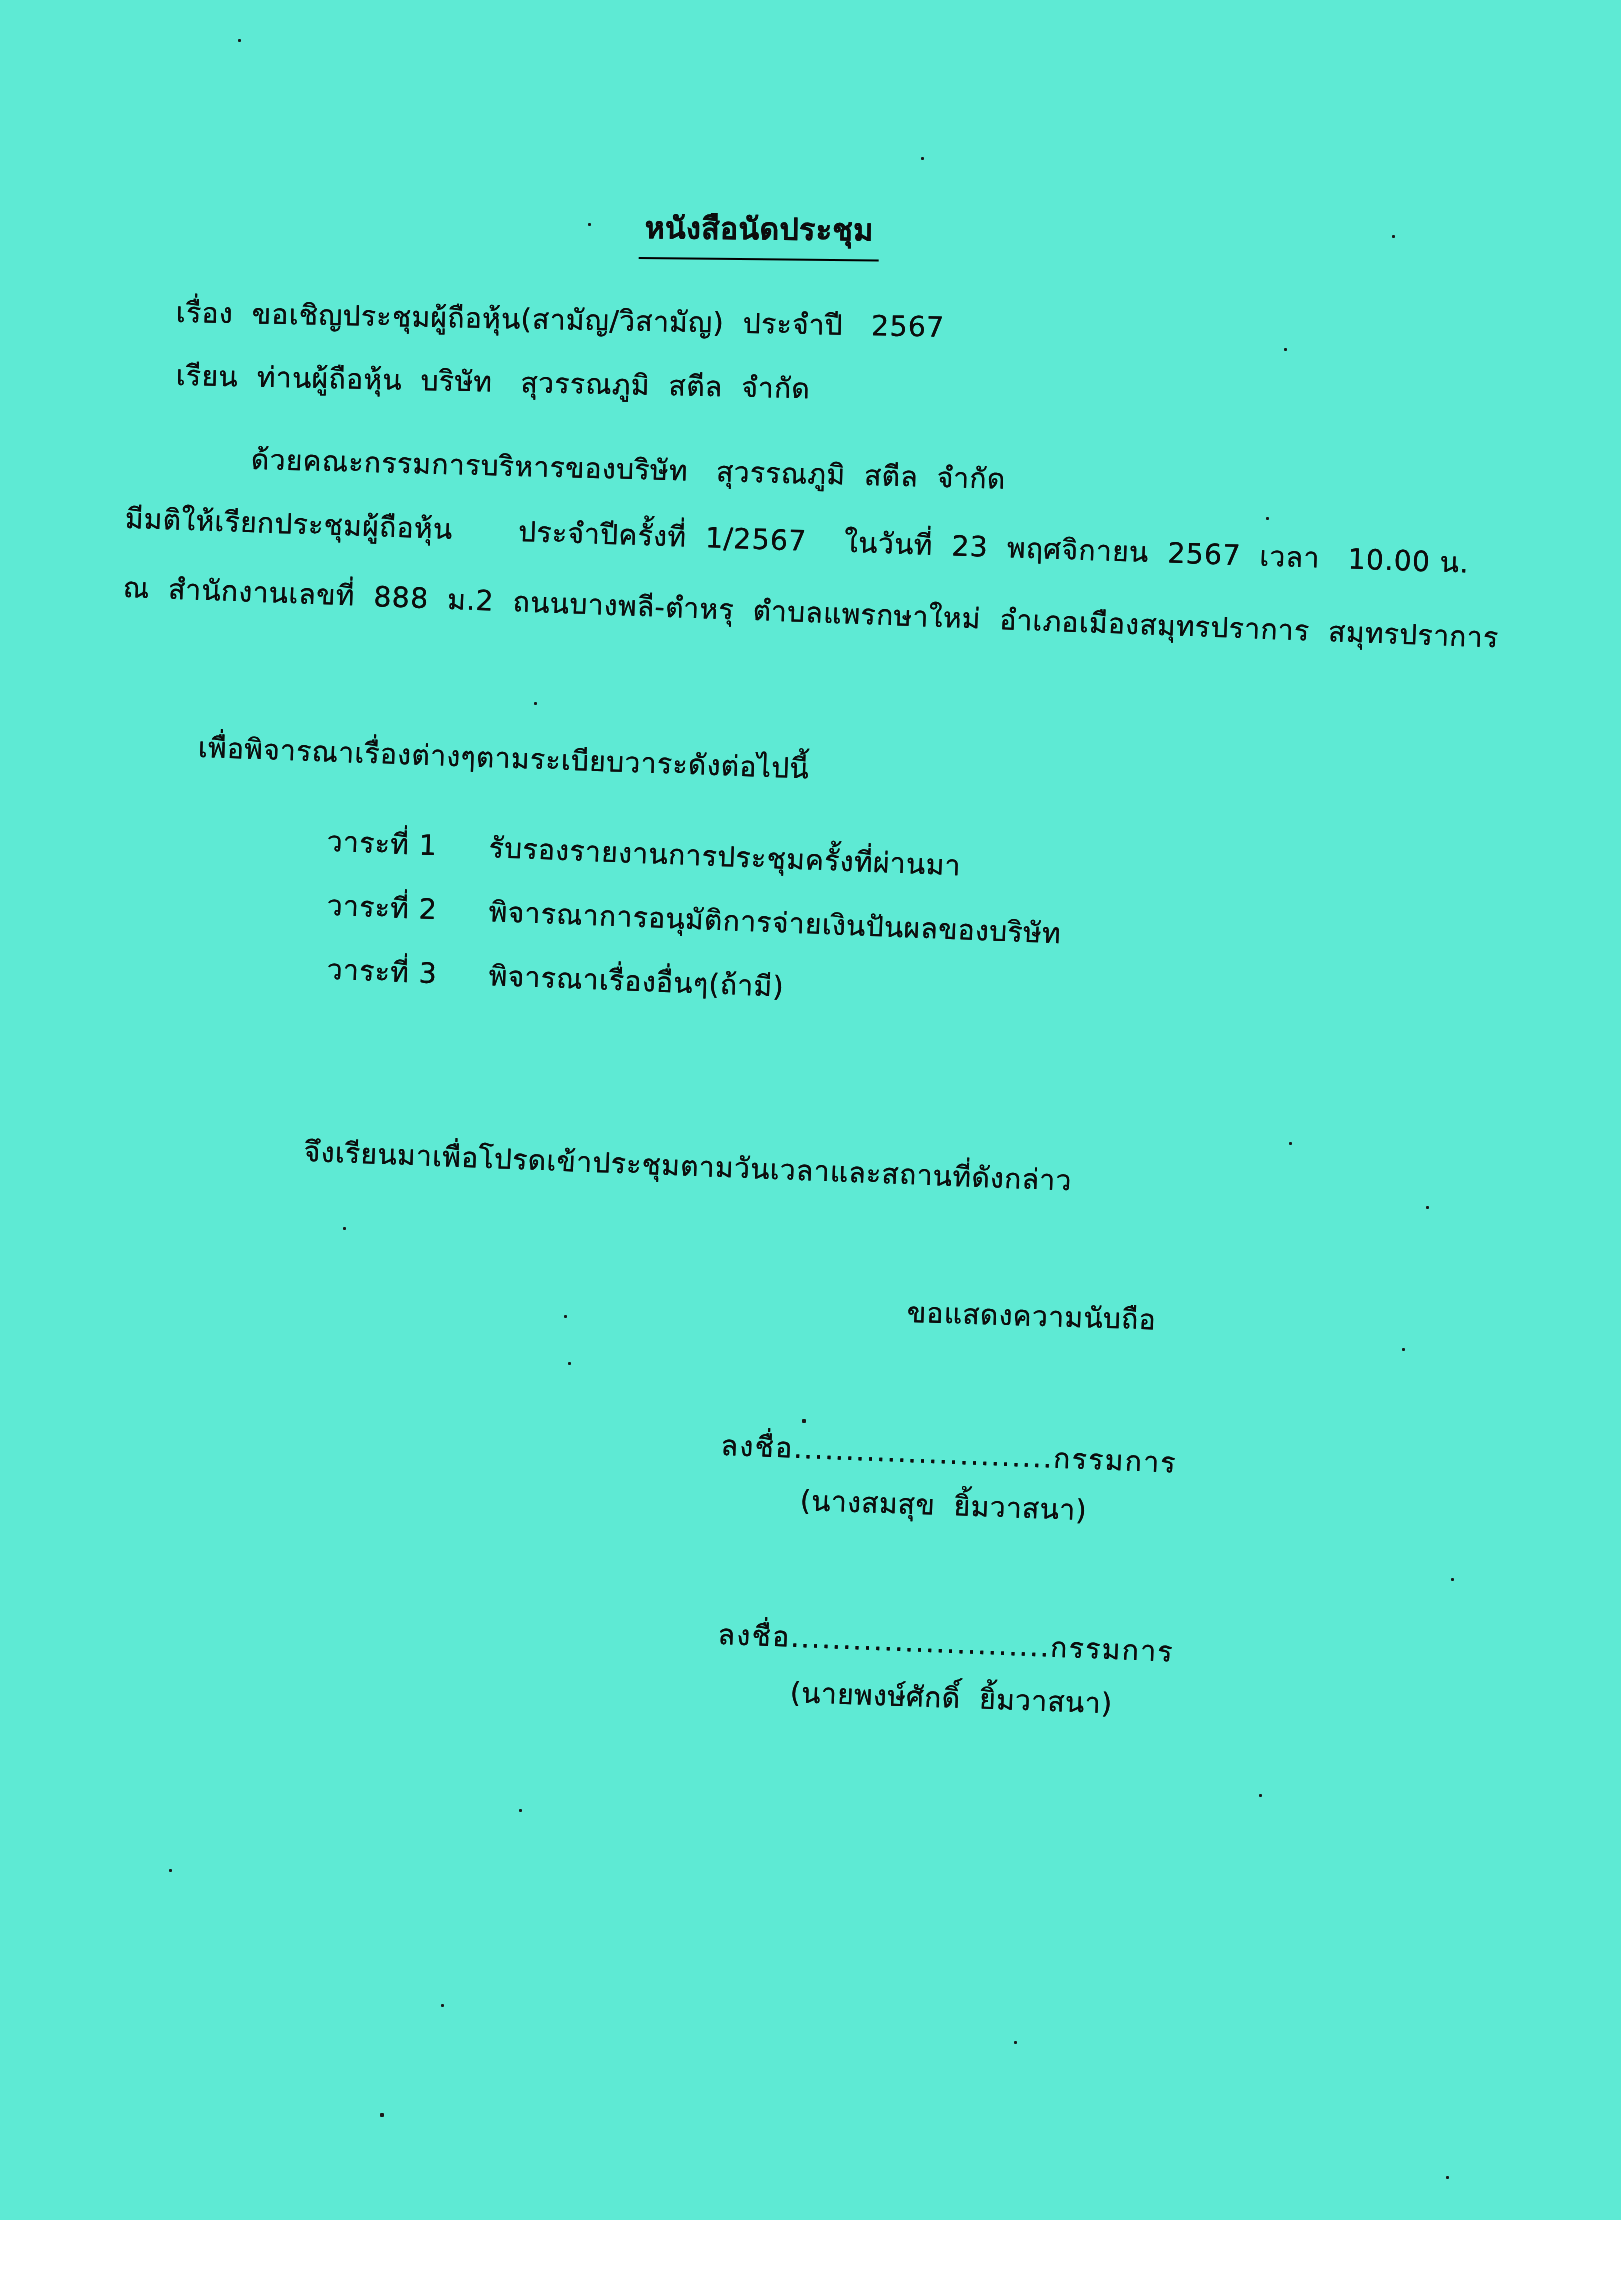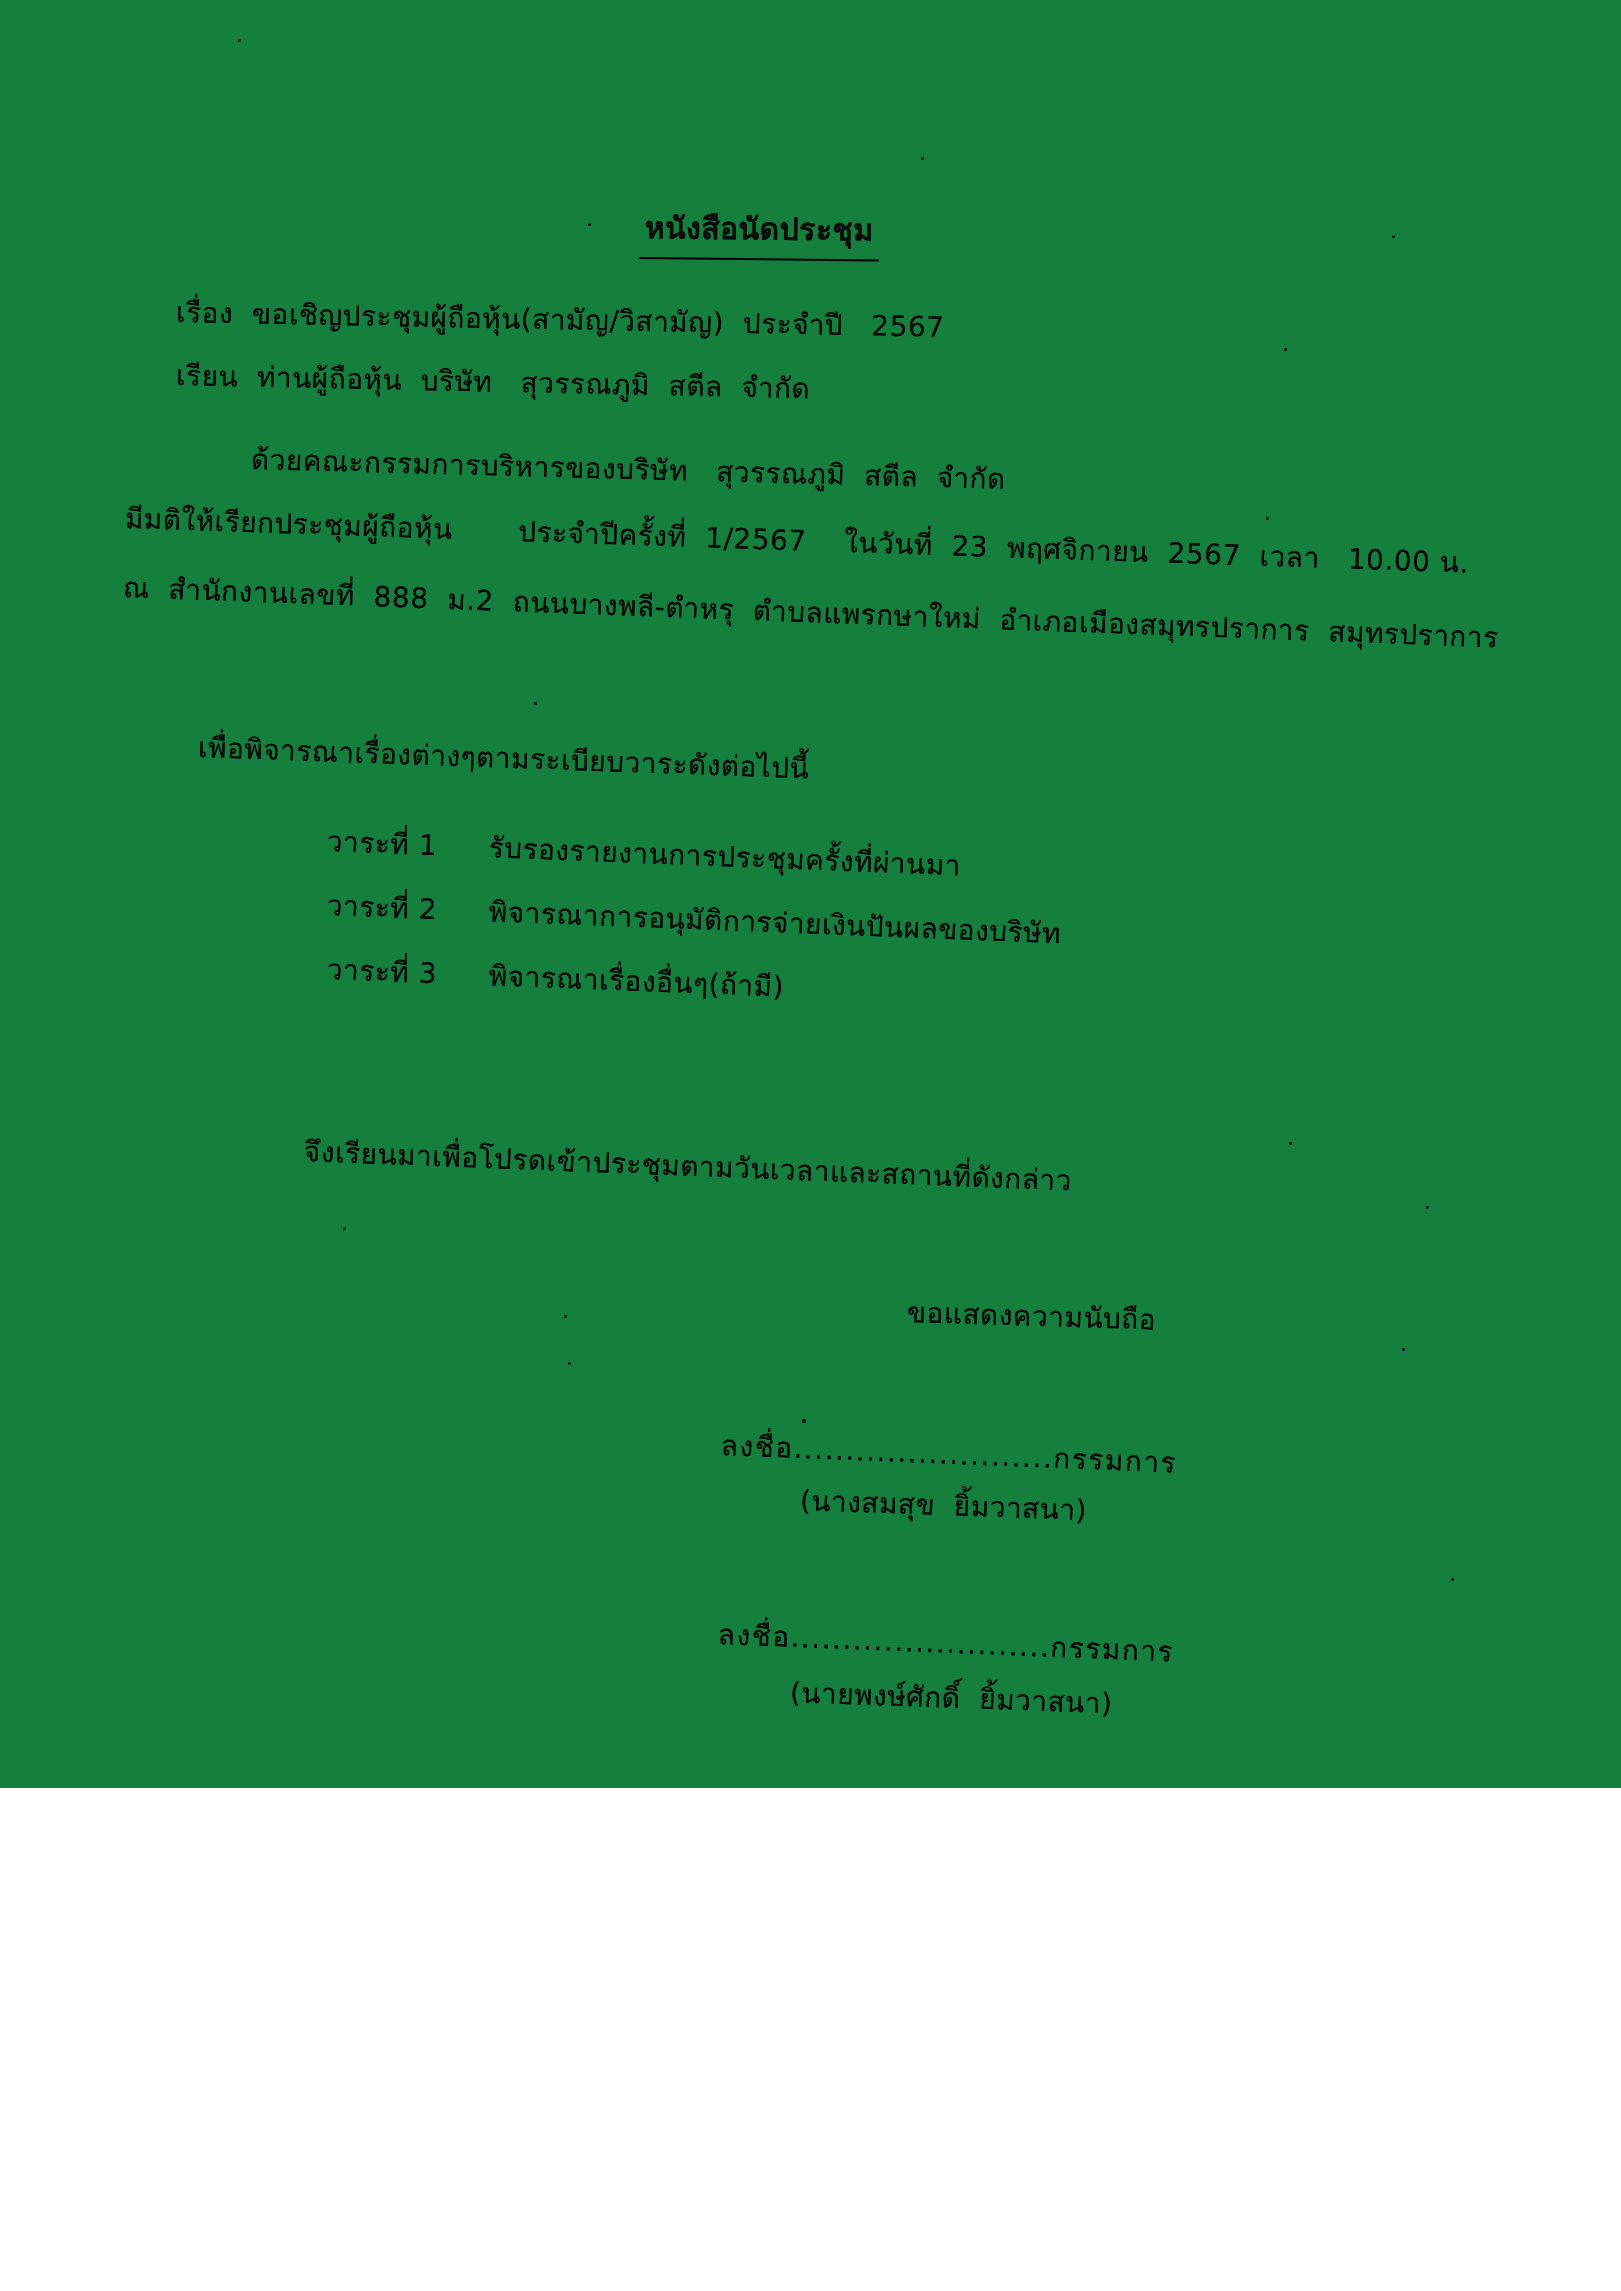--- a/index.html
+++ b/index.html
@@ -1,20 +1,20 @@
 <!DOCTYPE html>
 <html><head>
 <meta charset="utf-8">
 <style>
   html, body { margin: 0; padding: 0; background: #ffffff; }
   .page {
     position: relative;
     width: 1621px;
-    height: 1788px;
-    background: #15803d;
+    height: 2220px;
+    background: #5eead4;
     overflow: hidden;
     font-family: "DejaVu Sans", "Liberation Sans", sans-serif;
     color: #0d0d0d;
   }
   .line {
     position: absolute;
     white-space: pre;
     font-size: 28px;
     letter-spacing: 0.5px;
     transform-origin: 0 50%;

